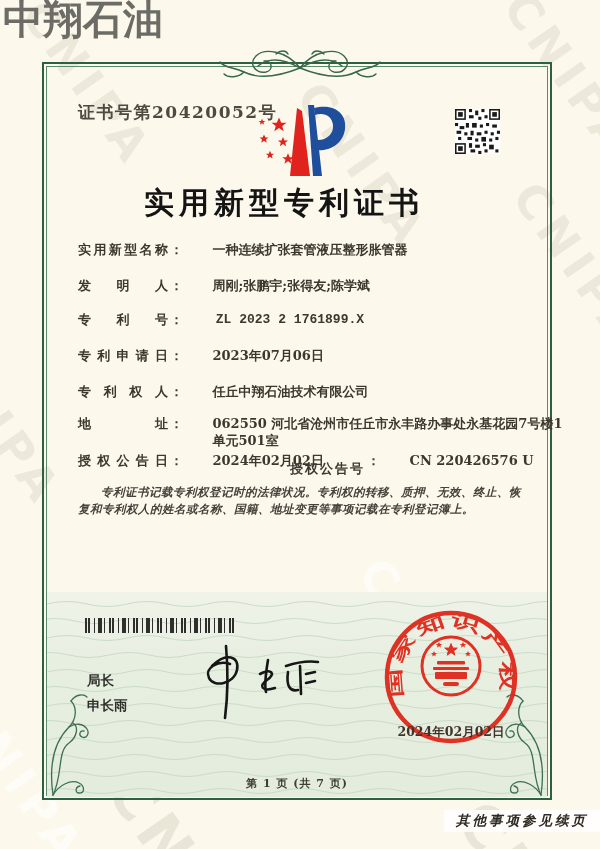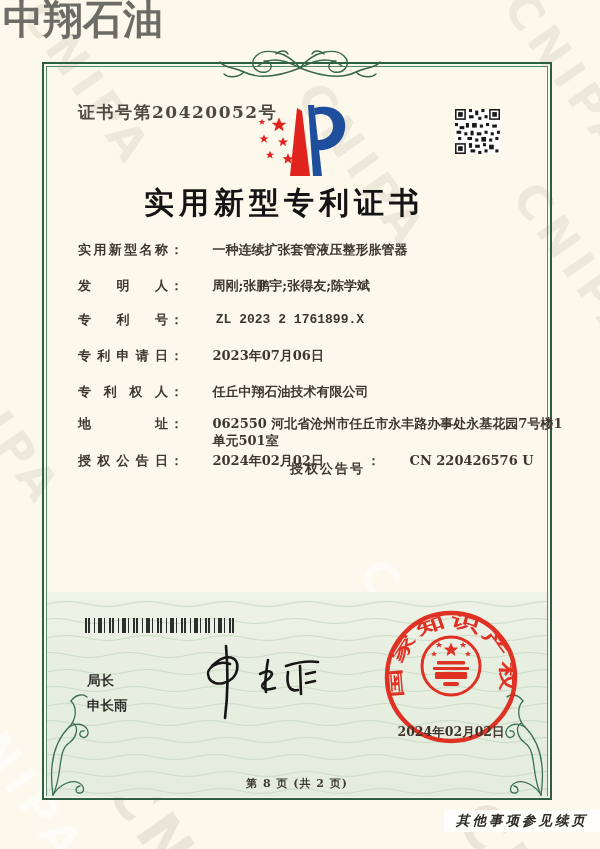--- a/index.html
+++ b/index.html
@@ -237,20 +237,21 @@
 <div class="frow" style="top:452px;">
   <span class="flabel">授权公告日</span><span class="fcolon">：</span>
   <span class="fvalue">2024年02月02日</span>
   <span class="fgroup2">
     <span class="flabel2">授权公告号</span><span class="fcolon">：</span>
     <span class="fvalue">CN 220426576 U</span>
   </span>
 </div>
 
 <div class="paras">
+  <p>专利证书记载专利权登记时的法律状况。专利权的转移、质押、无效、终止、恢复和专利权人的姓名或名称、国籍、地址变更等事项记载在专利登记簿上。</p>
 </div>
 
 <div class="green-zone">
   <svg class="waves" width="500" height="205" viewBox="0 0 500 205">
     <defs>
       <path id="wv" d="M0,0 q20,-5 40,0 t40,0 t40,0 t40,0 t40,0 t40,0 t40,0 t40,0 t40,0 t40,0 t40,0 t40,0 t40,0" fill="none" stroke="#cbdcc7" stroke-width="1"></path>
     </defs>
     <use href="#wv" transform="translate(0,12)"></use>
       <use href="#wv" transform="translate(-12,29)"></use>
     <use href="#wv" transform="translate(0,46)"></use>
@@ -314,18 +315,18 @@
         <path transform="translate(91,51) scale(0.5)" d="M0,-6 L1.8,-1.9 L6,-1.9 L2.6,0.8 L3.7,5 L0,2.4 L-3.7,5 L-2.6,0.8 L-6,-1.9 L-1.8,-1.9 Z"></path>
         <rect x="60" y="58" width="28" height="3.5" rx="1"></rect>
         <rect x="56" y="64" width="36" height="3" rx="1"></rect>
         <rect x="58" y="69" width="32" height="7" rx="1"></rect>
         <rect x="66" y="79" width="16" height="4" rx="2"></rect>
       </g>
     </g>
     <text x="74" y="133" text-anchor="middle" font-size="12.5" font-weight="bold" fill="#33261f">2024年02月02日</text>
   </svg>
 
-  <div class="page-no">第 8 页 (共 2 页)</div>
+  <div class="page-no">第 1 页 (共 7 页)</div>
 </div>
 
 <div class="footer-note">
   <span>其他事项参见续页</span>
 </div>
 
 </body></html>

